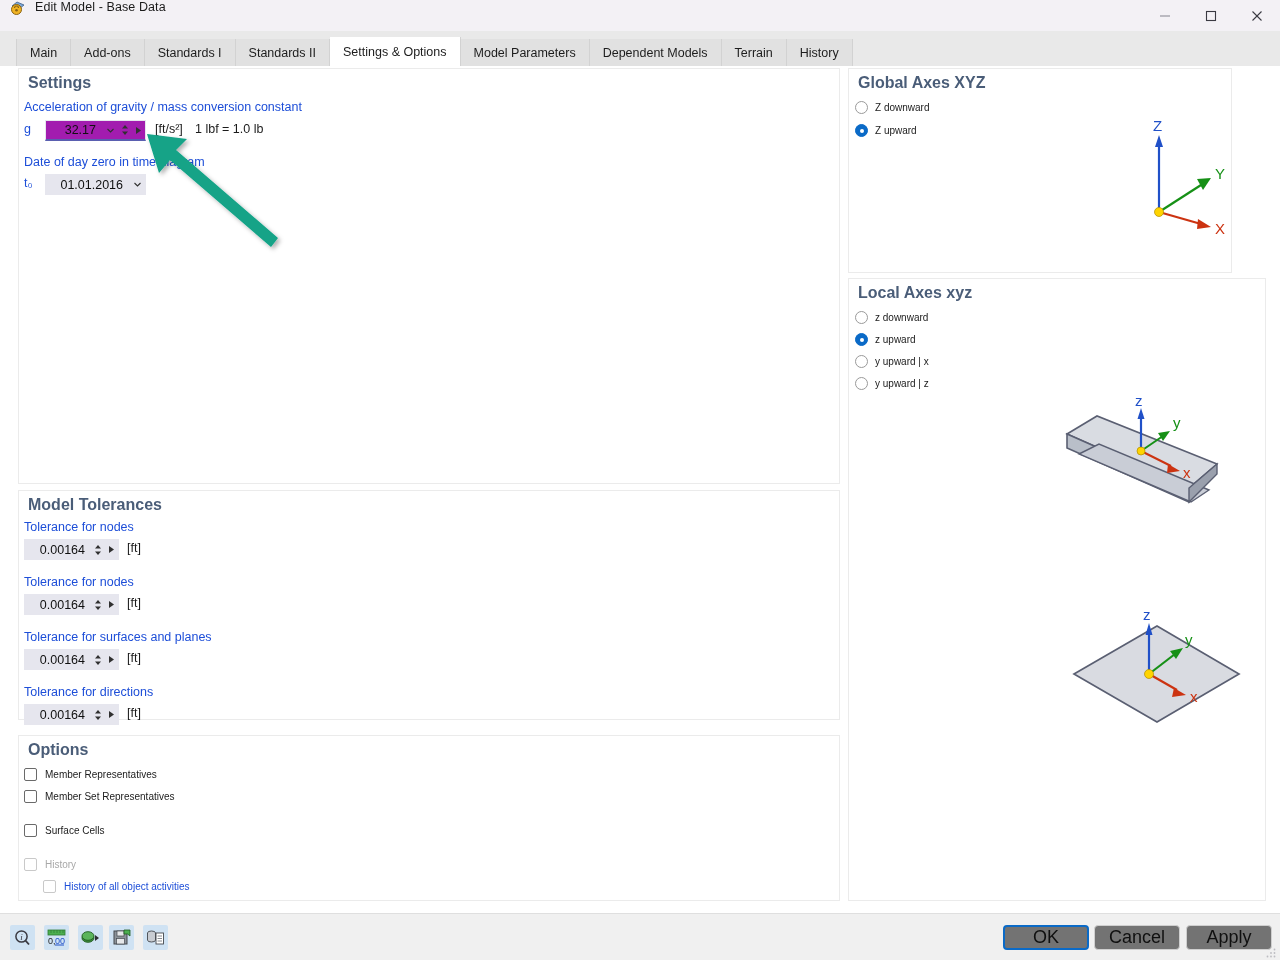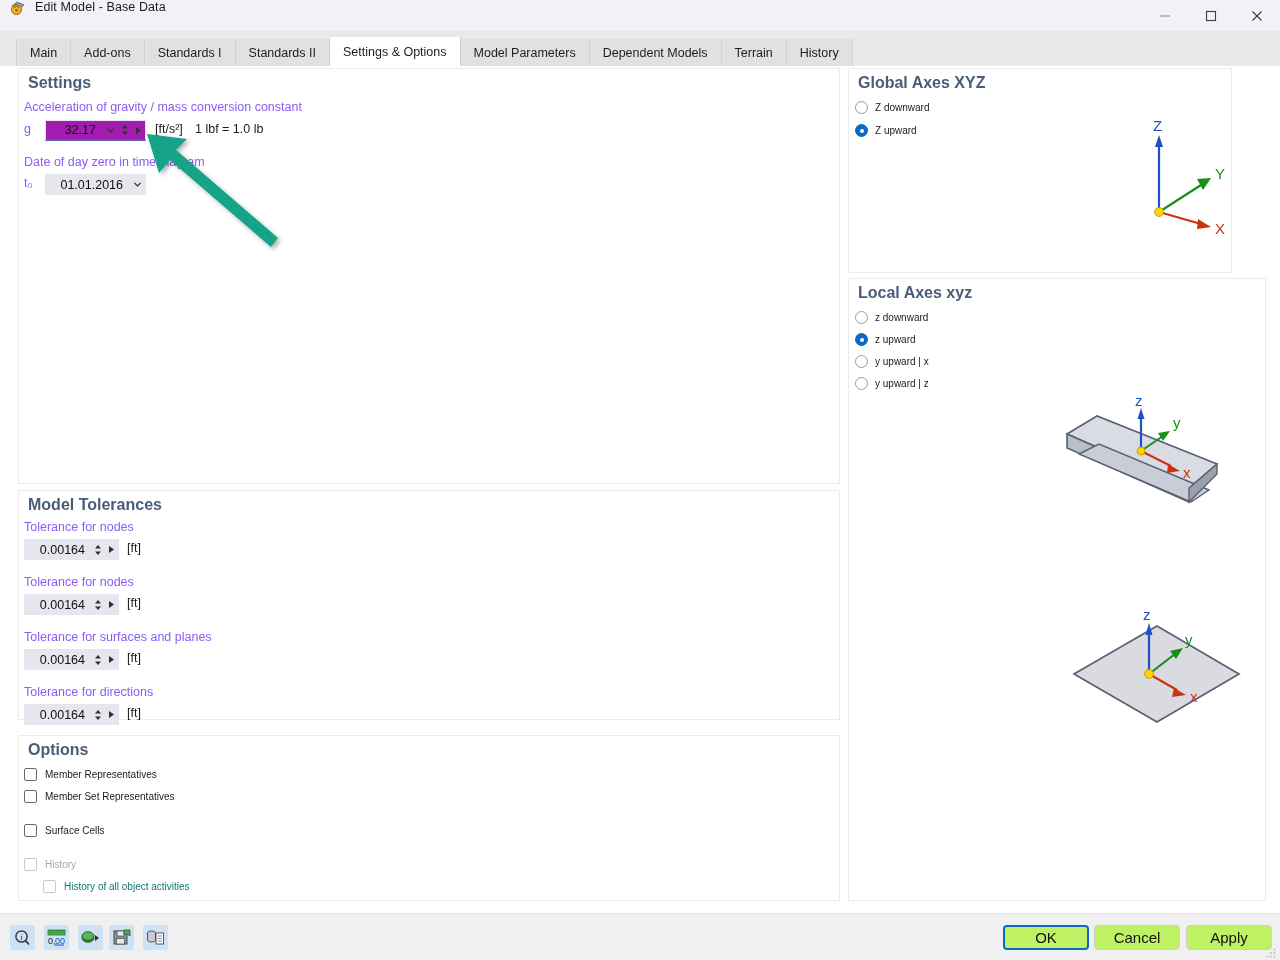--- a/index.html
+++ b/index.html
@@ -109,21 +109,21 @@
   #panel-settings  { left: 18px;  top: 2px;   width: 822px; height: 416px; }
   #panel-tol       { left: 18px;  top: 424px; width: 822px; height: 230px; }
   #panel-options   { left: 18px;  top: 669px; width: 822px; height: 166px; }
   
   #panel-global    { left: 848px; top: 2px;   width: 384px; height: 205px; }
   #panel-local     { left: 848px; top: 212px; width: 418px; height: 623px; }
 
   .lbl {
     position: absolute;
     font-size: 12.5px;
-    color: #8b5cf6;
+    color: #1d4ed8;
     white-space: nowrap;
   }
   .unit {
     position: absolute;
     font-size: 12.5px;
     color: #1b1b1b;
     white-space: nowrap;
   }
 
   
@@ -223,24 +223,24 @@
     width: 25px; height: 25px;
     background: #cfe2f3;
     border-radius: 2px;
     display: flex;
     align-items: center; justify-content: center;
   }
   .dlg-btn {
     position: absolute;
     top: 11px;
     height: 25px;
-    background: #bef264;
+    background: #737373;
     border: 1px solid #cfcfcf;
     border-radius: 4px;
-    font-size: 15px;
+    font-size: 18px;
     color: #101010;
     display: flex;
     align-items: center; justify-content: center;
     box-sizing: border-box;
   }
   .dlg-btn.primary { border: 2px solid #0a6ac7; }
 
   .grip {
     position: absolute;
     right: 3px; bottom: 2px;
@@ -453,21 +453,21 @@
       <div class="check-row" style="left:5px; top:88px;">
         <span class="cbox"></span>
         <span>Surface Cells</span>
       </div>
       <div class="check-row" style="left:5px; top:122px;">
         <span class="cbox dim"></span>
         <span class="dim-txt" style="color:#a8a8a8;">History</span>
       </div>
       <div class="check-row" style="left:24px; top:144px;">
         <span class="cbox dim"></span>
-        <span style="color:#0f766e;">History of all object activities</span>
+        <span style="color:#1d4ed8;">History of all object activities</span>
       </div>
     </div>
 
     <div class="panel" id="panel-global">
       <div class="panel-title">Global Axes XYZ</div>
 
       <div class="radio-row" style="left:6px; top:32px;">
         <span class="radio"></span>
         <span>Z downward</span>
       </div>

